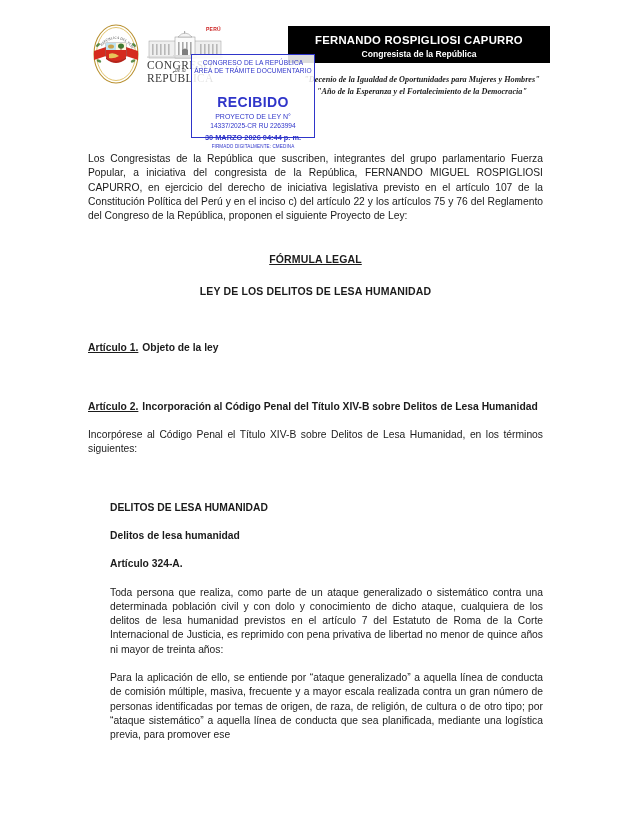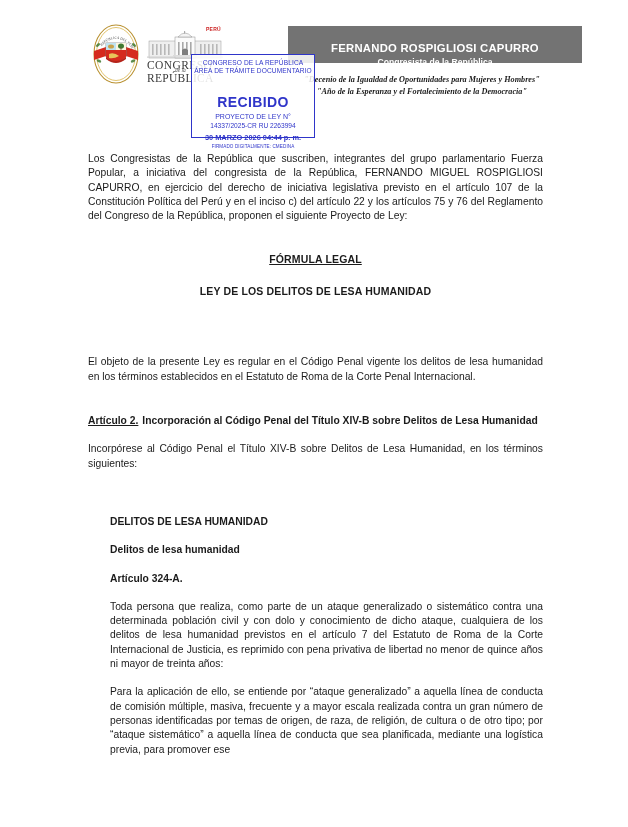--- a/index.html
+++ b/index.html
@@ -144,27 +144,27 @@
     font-size: 4.6px;
     margin-top: 2.5px;
     letter-spacing: .1px;
   }
 
   
   .name-banner {
     position: absolute;
     left: 288px;
     top: 26px;
-    width: 294px;
+    width: 262px;
     height: 37px;
-    background: #737373;
+    background: #000000;
     color: #ffffff;
     text-align: center;
     box-sizing: border-box;
-    padding-top: 16px;
+    padding-top: 8px;
   }
   .name-banner .nb-name {
     font-size: 11.3px;
     font-weight: bold;
     letter-spacing: .25px;
     line-height: 13px;
   }
   .name-banner .nb-role {
     font-size: 8.6px;
     font-weight: bold;
@@ -378,24 +378,26 @@
 
     <div class="ctr-title u">FÓRMULA LEGAL</div>
 
     <div class="gap-l"></div>
 
     <div class="ctr-title">LEY DE LOS DELITOS DE LESA HUMANIDAD</div>
 
     <div class="gap-xl"></div>
     <div class="gap-m"></div>
 
-
-    <div class="gap-m"></div>
-
-    <p class="just">El objeto de la presente Ley es regular en el Código Penal vigente los delitos de lesa humanidad en los términos establecidos en el Estatuto de Roma de la Corte Penal Internacional.</p>
+    <div class="art-head">
+      <span class="num">Artículo 1.</span><span class="sep"></span><span>Objeto de la ley</span>
+    </div>
+
+    <div class="gap-m"></div>
+
 
     <div class="gap-xl"></div>
 
     <div class="art-head">
       <span class="num">Artículo 2.</span><span class="sep"></span><span>Incorporación al Código Penal del Título XIV-B sobre Delitos de Lesa Humanidad</span>
     </div>
 
     <div class="gap-m"></div>
 
     <p class="just">Incorpórese al Código Penal el Título XIV-B sobre Delitos de Lesa Humanidad, en los términos siguientes:</p>

